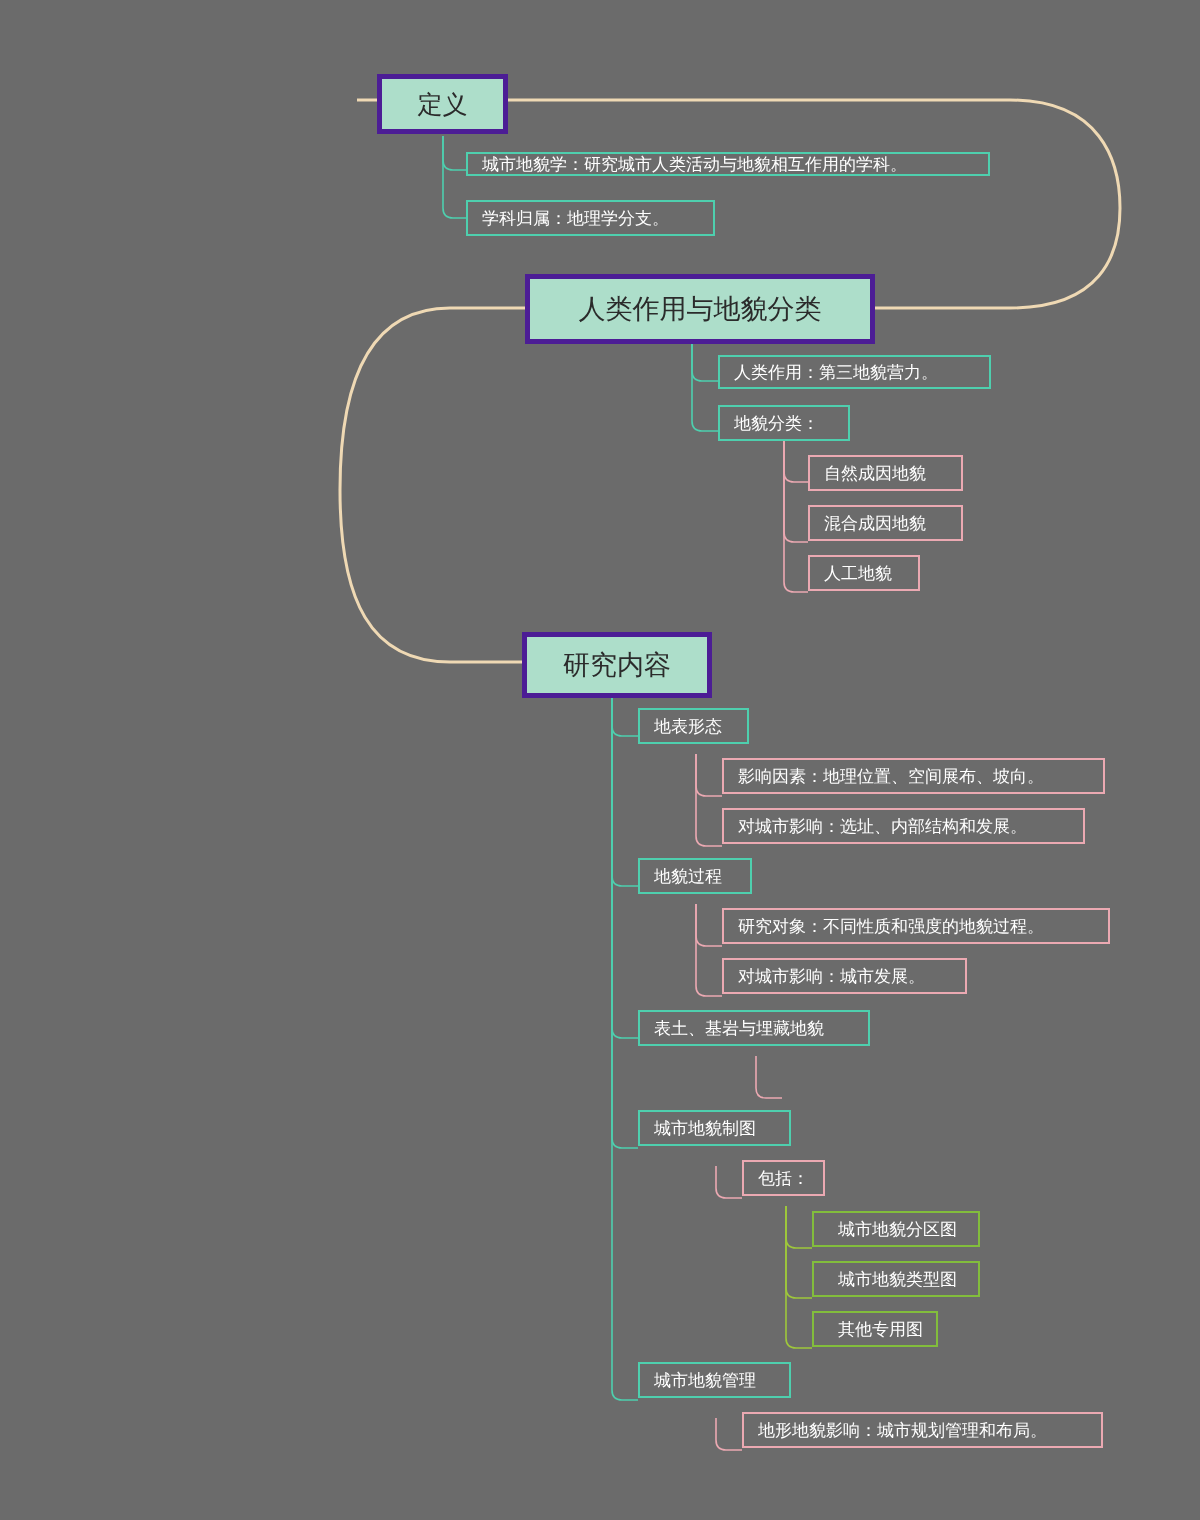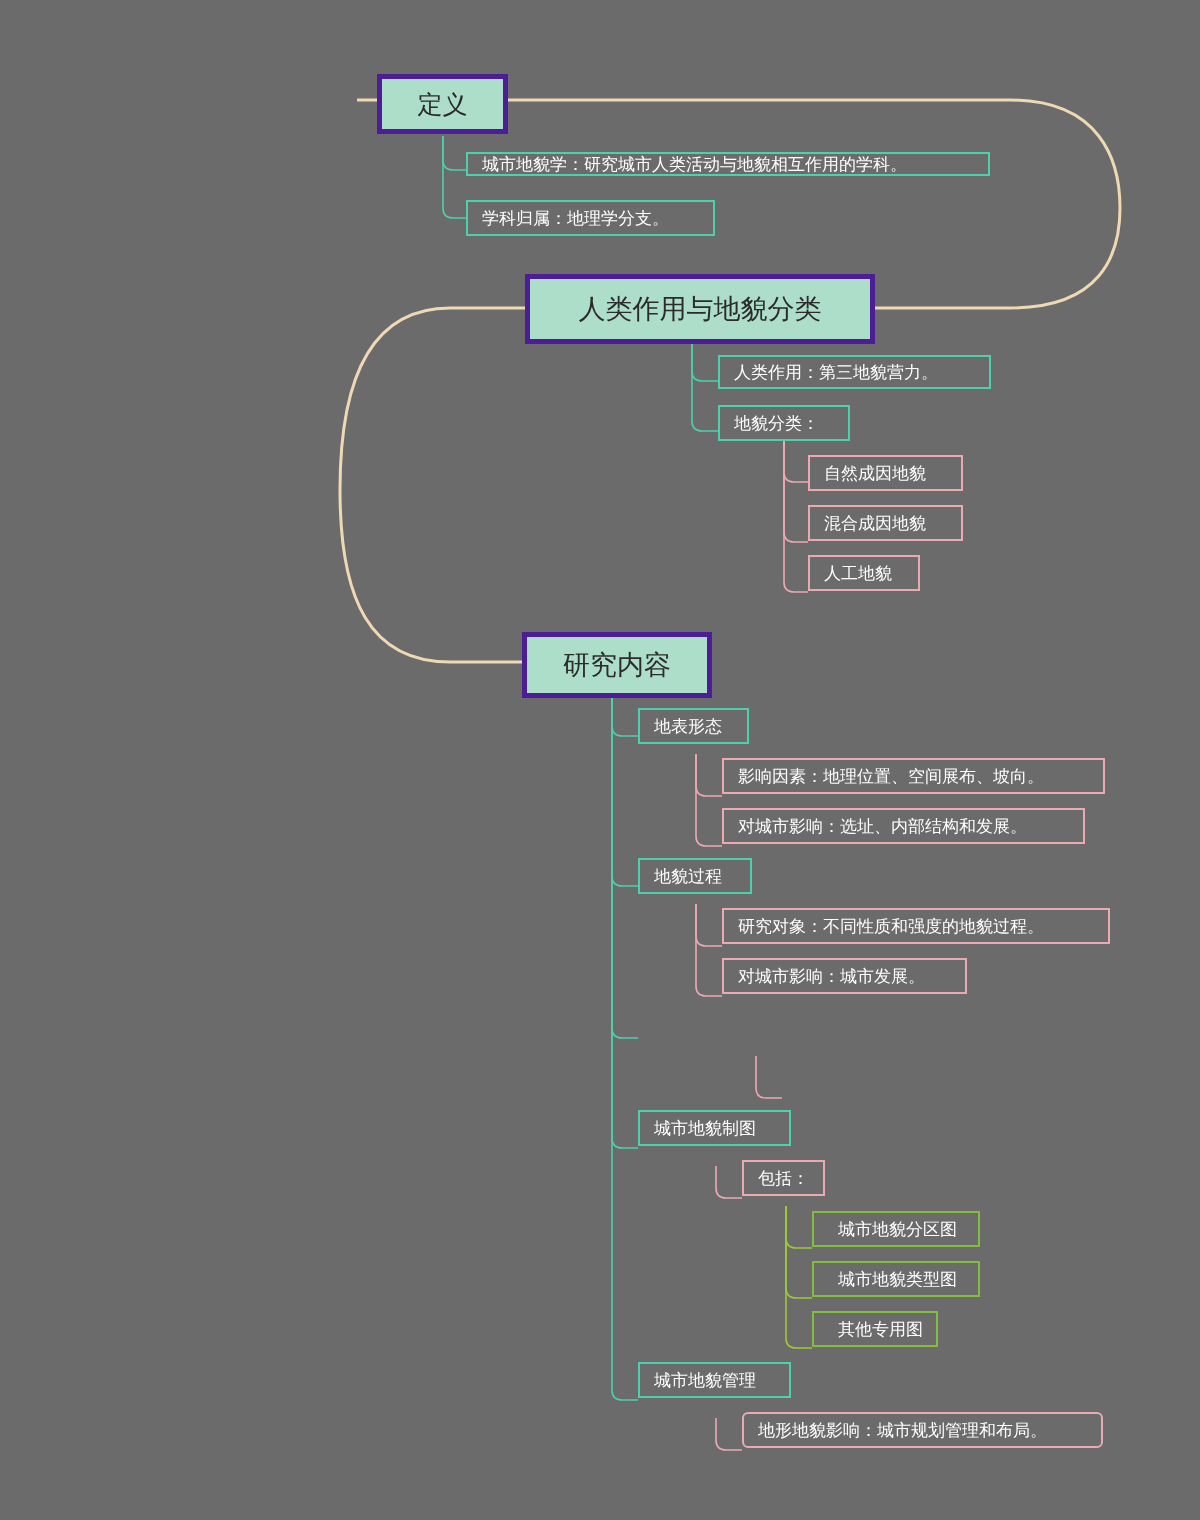--- a/index.html
+++ b/index.html
@@ -180,37 +180,40 @@
   <div class="node n-teal" style="left:638px; top:858px; width:114px; height:36px;">
     <span>地貌过程</span>
   </div>
   <div class="node n-pink" style="left:722px; top:908px; width:388px; height:36px;">
     <span>研究对象：不同性质和强度的地貌过程。</span>
   </div>
   <div class="node n-pink" style="left:722px; top:958px; width:245px; height:36px;">
     <span>对城市影响：城市发展。</span>
   </div>
 
+  <div class="node n-teal" style="left:638px; top:1010px; width:232px; height:36px;">
+    <span>表土、基岩与埋藏地貌</span>
+  </div>
 
   <div class="node n-teal" style="left:638px; top:1110px; width:153px; height:36px;">
     <span>城市地貌制图</span>
   </div>
   <div class="node n-pink" style="left:742px; top:1160px; width:83px; height:36px;">
     <span>包括：</span>
   </div>
   <div class="node n-green" style="left:812px; top:1211px; width:168px; height:36px;">
     <span>城市地貌分区图</span>
   </div>
   <div class="node n-green" style="left:812px; top:1261px; width:168px; height:36px;">
     <span>城市地貌类型图</span>
   </div>
   <div class="node n-green" style="left:812px; top:1311px; width:126px; height:36px;">
     <span>其他专用图</span>
   </div>
 
   <div class="node n-teal" style="left:638px; top:1362px; width:153px; height:36px;">
     <span>城市地貌管理</span>
   </div>
-  <div class="node n-pink" style="left:742px; top:1412px; width:361px; height:36px;border-radius:6px;">
+  <div class="node n-pink" style="left:742px; top:1412px; width:361px; height:36px;">
     <span>地形地貌影响：城市规划管理和布局。</span>
   </div>
 
 </div>
 
 </body></html>

